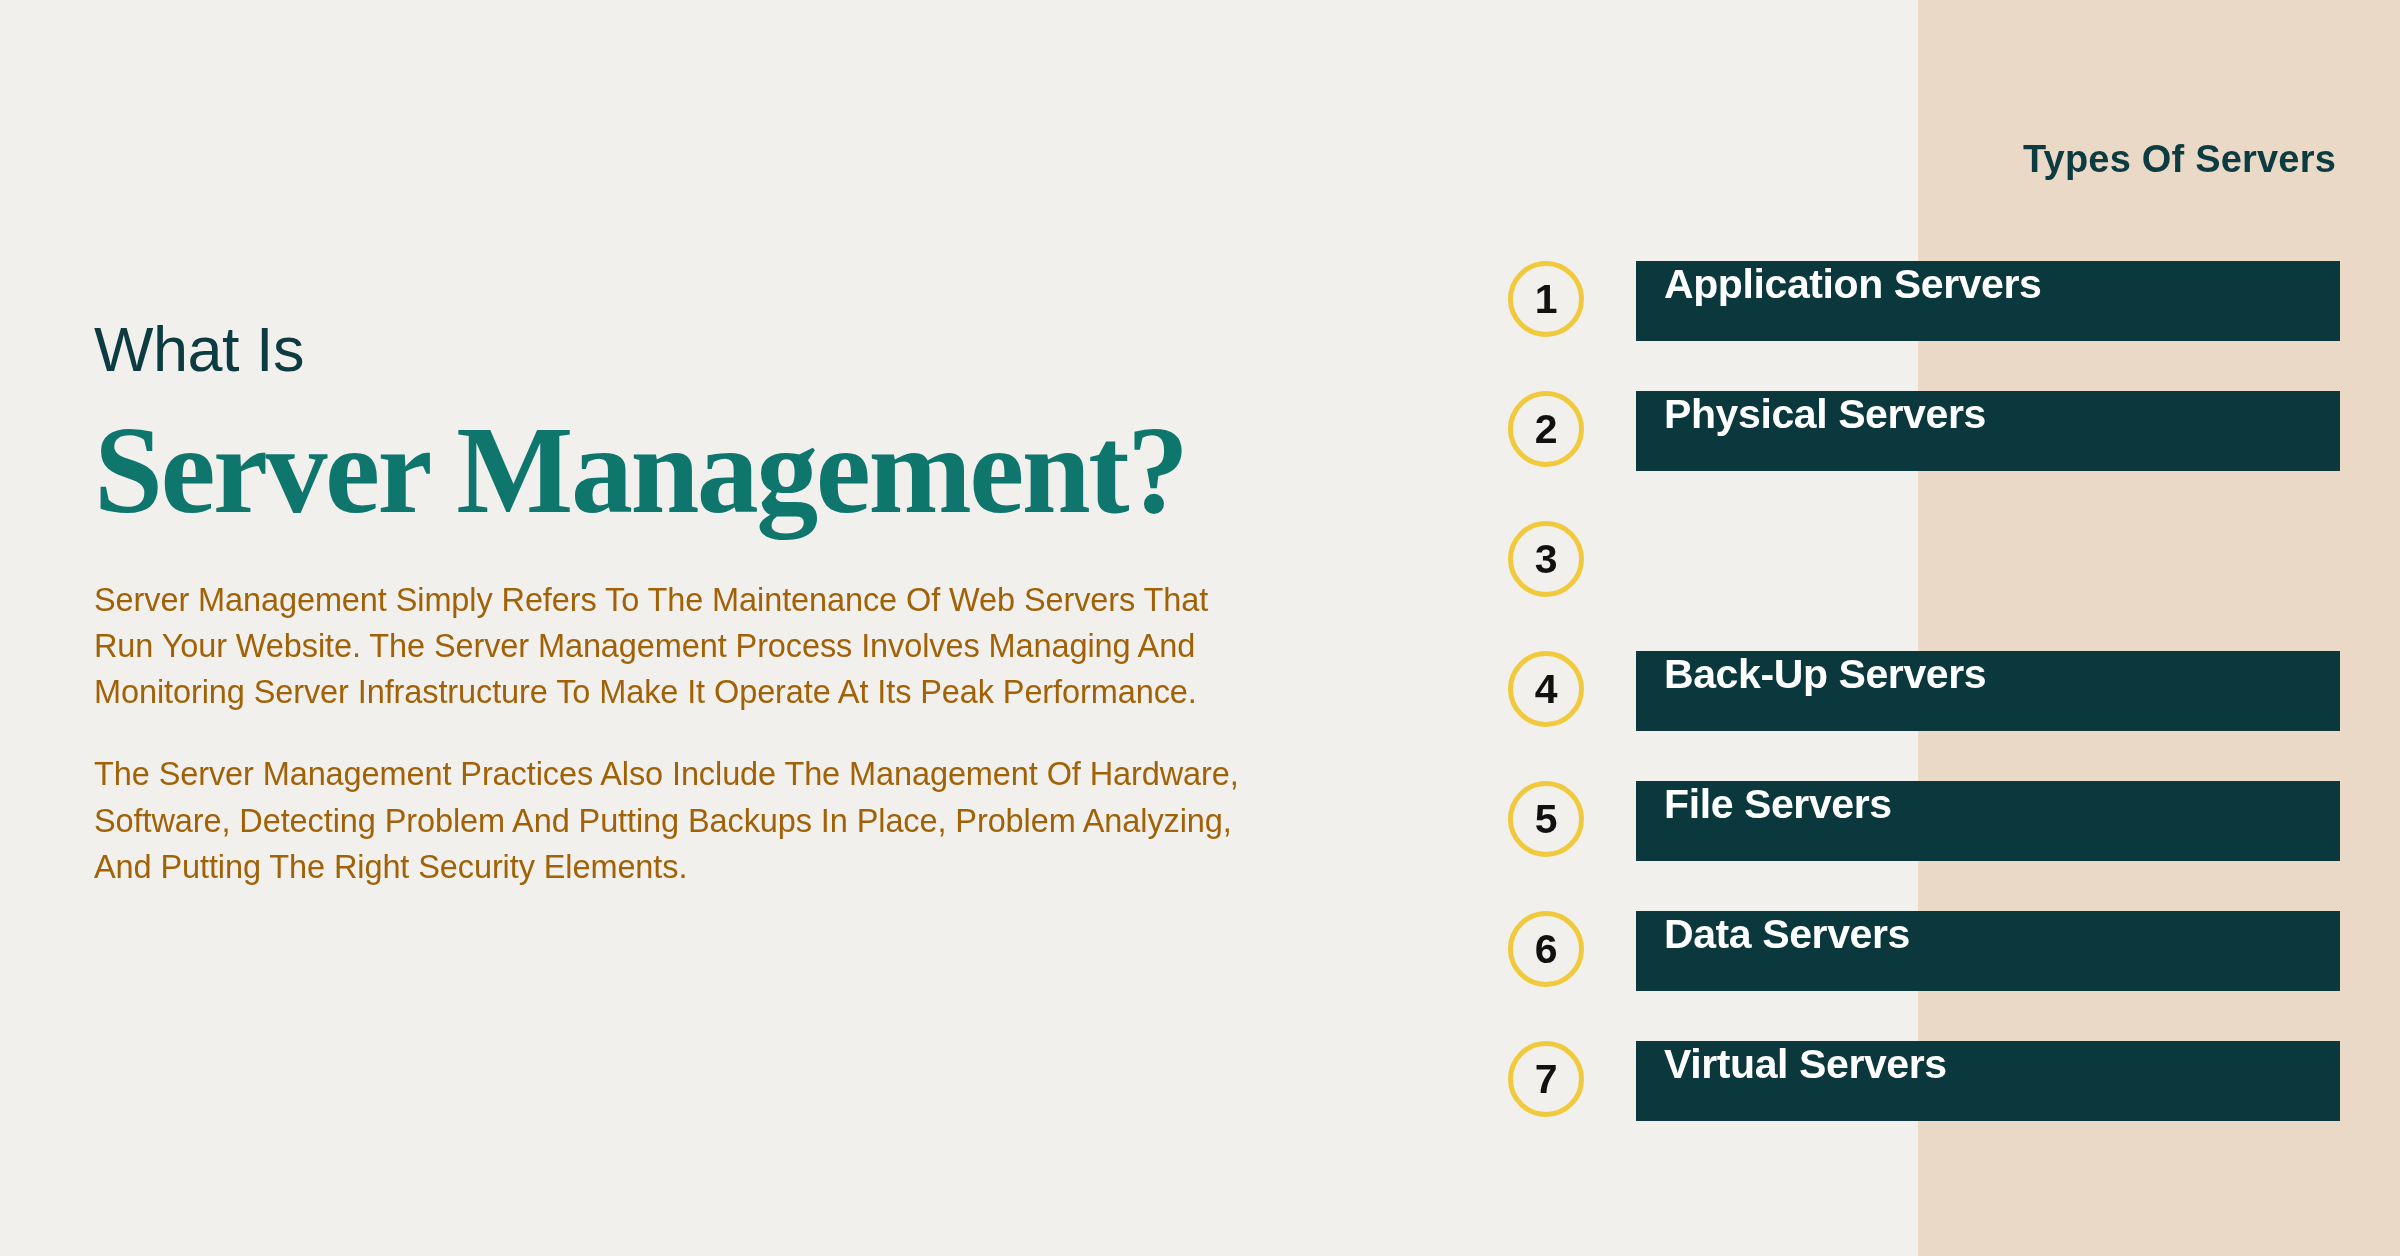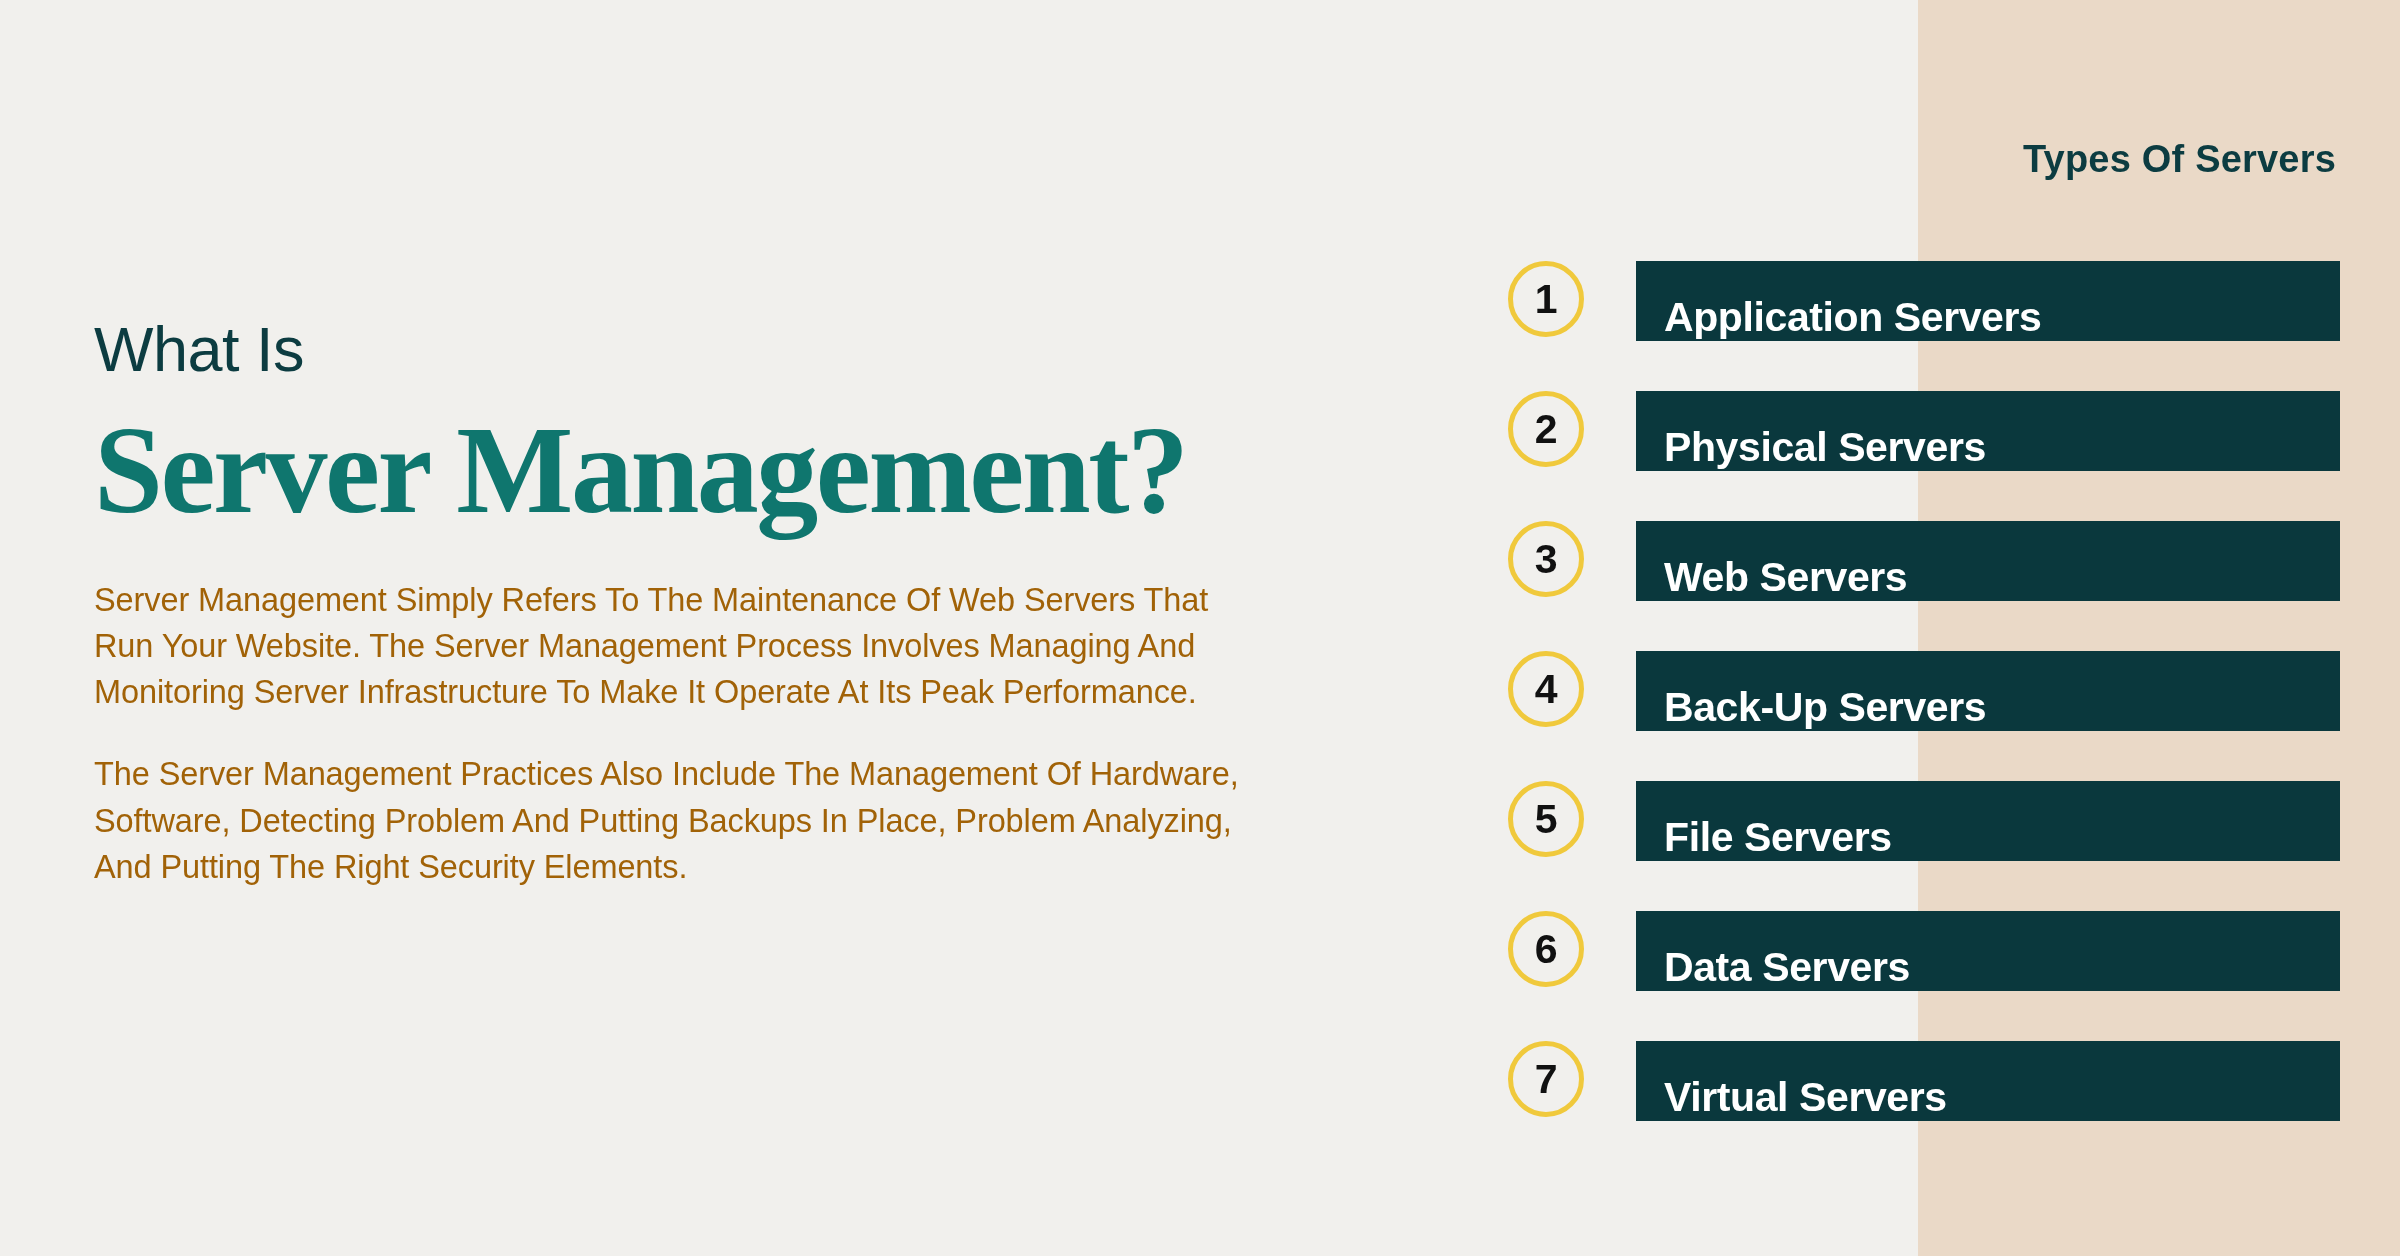--- a/index.html
+++ b/index.html
@@ -108,21 +108,21 @@
     letter-spacing: -0.5px;
   }
   .row-bar {
     position: absolute;
     left: 136px;
     top: 0;
     width: 704px;
     height: 80px;
     background: #0a383d;
     display: flex;
-    align-items: flex-end;
+    align-items: flex-start;
   }
   .row-bar span {
     color: #ffffff;
     font-size: 41px;
     font-weight: bold;
     letter-spacing: -0.4px;
     padding-left: 28px;
     white-space: nowrap;
   }
 </style>
@@ -159,23 +159,20 @@
       </div>
       <div class="row-bar">
         <span>Physical Servers</span>
       </div>
     </div>
 
     <div class="server-row">
       <div class="num-circle">
         <span>3</span>
       </div>
-      <div class="row-bar">
-        <span>Web Servers</span>
-      </div>
     </div>
 
     <div class="server-row">
       <div class="num-circle">
         <span>4</span>
       </div>
       <div class="row-bar">
         <span>Back-Up Servers</span>
       </div>
     </div>

